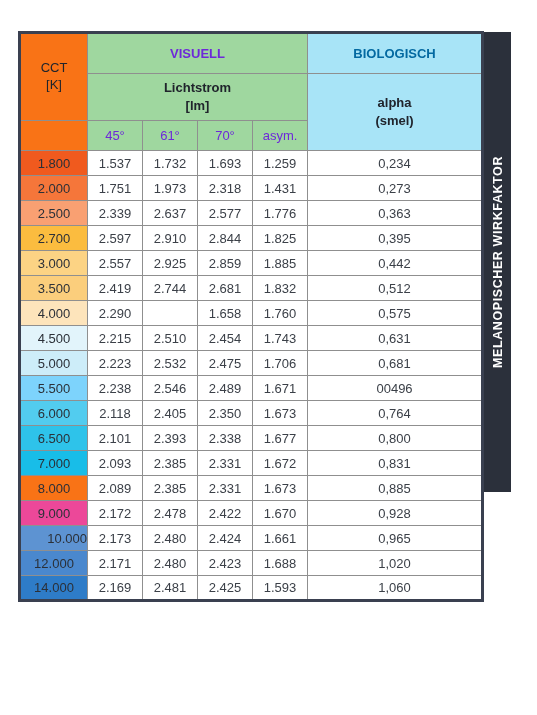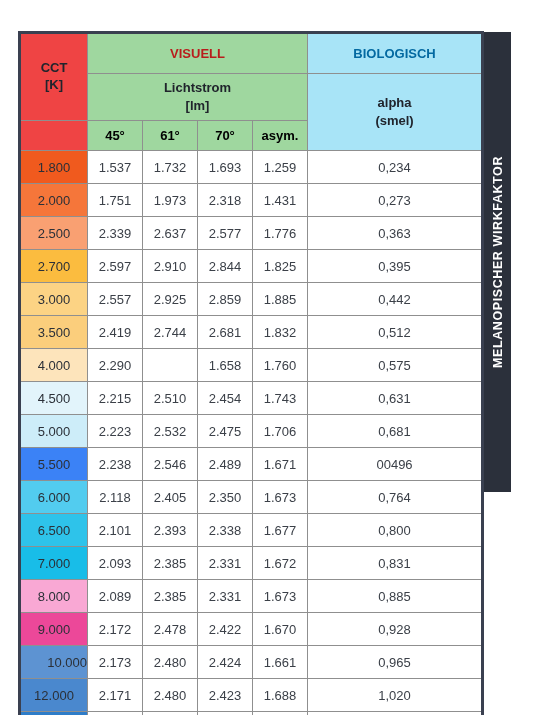--- a/index.html
+++ b/index.html
@@ -48,31 +48,31 @@
     vertical-align:middle;
     font-size:13px;
     padding:0;
   }
   
   col.c-cct{width:68px;}
   col.c-n{width:55px;}
   col.c-alpha{width:175px;}
 
   
-  .h-green{background:#9fd79f;font-weight:bold;font-size:13px;color:#b91c1c;}
+  .h-green{background:#9fd79f;font-weight:bold;font-size:13px;color:#6d28d9;}
   .h-blue{background:#a8e4f7;font-weight:bold;font-size:13px;color:#0369a1;}
   .h-blue-sub{background:#a8e4f7;font-weight:bold;font-size:13.5px;color:#20242c;line-height:1.35;}
-  .h-white{background:#ef4444;font-weight:bold;font-size:13.5px;color:#20242c;line-height:1.3;}
+  .h-white{background:#f97316;font-weight:normal;font-size:13.5px;color:#20242c;line-height:1.3;}
   .h-green-sub{background:#9fd79f;font-weight:bold;font-size:13.5px;color:#20242c;line-height:1.35;}
-  .h-deg{background:#9fd79f;font-weight:bold;font-size:13px;color:#000000;}
+  .h-deg{background:#9fd79f;font-weight:normal;font-size:13px;color:#6d28d9;}
 
   .r-h1{height:41px;}
   .r-h2{height:47px;}
   .r-h3{height:30px;}
-  .r-data{height:33px;}
+  .r-data{height:25px;}
 
   
   td.cct{font-size:13.5px;color:#2b3038;}
   td.val{font-size:13.5px;color:#3b4048;background:#ffffff;}
   td.alpha{font-size:13.5px;color:#3b4048;background:#ffffff;}
 </style>
 </head>
 <body>
 
 <div id="stage">
@@ -184,21 +184,21 @@
         </tr>
         <tr class="r-data">
           <td class="cct" style="background: rgb(205, 237, 249);">5.000</td>
           <td class="val">2.223</td>
           <td class="val">2.532</td>
           <td class="val">2.475</td>
           <td class="val">1.706</td>
           <td class="alpha">0,681</td>
         </tr>
         <tr class="r-data">
-          <td class="cct" style="background: #3b82f6; margin-top: 8px;">5.500</td>
+          <td class="cct" style="background: #7dd3fc; margin-top: 8px;">5.500</td>
           <td class="val">2.238</td>
           <td class="val">2.546</td>
           <td class="val">2.489</td>
           <td class="val">1.671</td>
           <td class="alpha">00496</td>
         </tr>
         <tr class="r-data">
           <td class="cct" style="background: rgb(82, 204, 239);">6.000</td>
           <td class="val">2.118</td>
           <td class="val">2.405</td>
@@ -216,21 +216,21 @@
         </tr>
         <tr class="r-data">
           <td class="cct" style="background: rgb(24, 189, 232);">7.000</td>
           <td class="val">2.093</td>
           <td class="val">2.385</td>
           <td class="val">2.331</td>
           <td class="val">1.672</td>
           <td class="alpha">0,831</td>
         </tr>
         <tr class="r-data">
-          <td class="cct" style="background: #f9a8d4;">8.000</td>
+          <td class="cct" style="background: #f97316;">8.000</td>
           <td class="val">2.089</td>
           <td class="val">2.385</td>
           <td class="val">2.331</td>
           <td class="val">1.673</td>
           <td class="alpha">0,885</td>
         </tr>
         <tr class="r-data">
           <td class="cct" style="background: #ec4899;">9.000</td>
           <td class="val">2.172</td>
           <td class="val">2.478</td>

